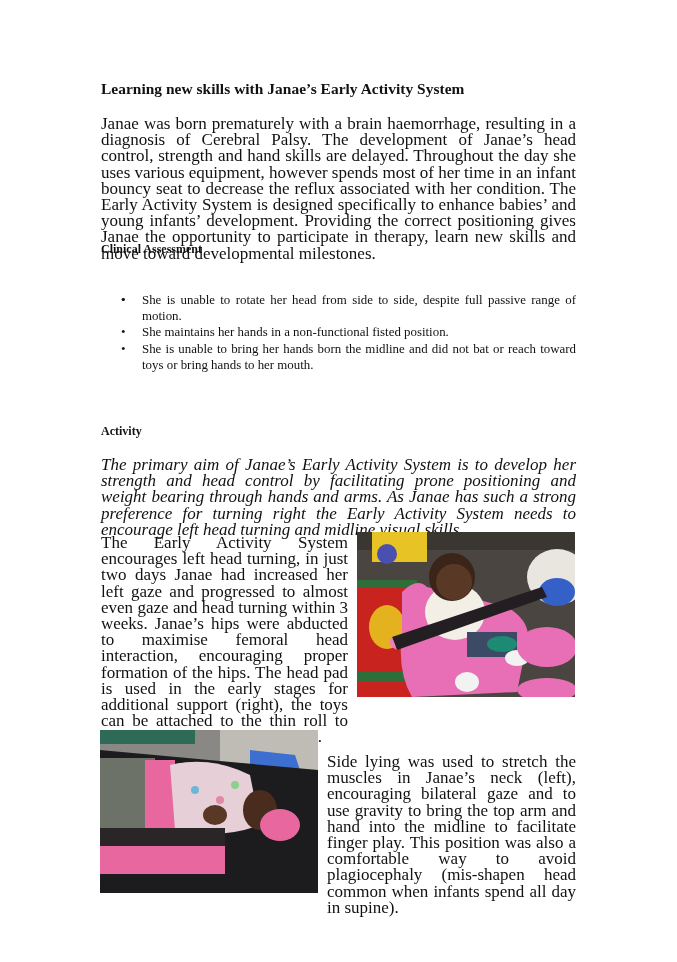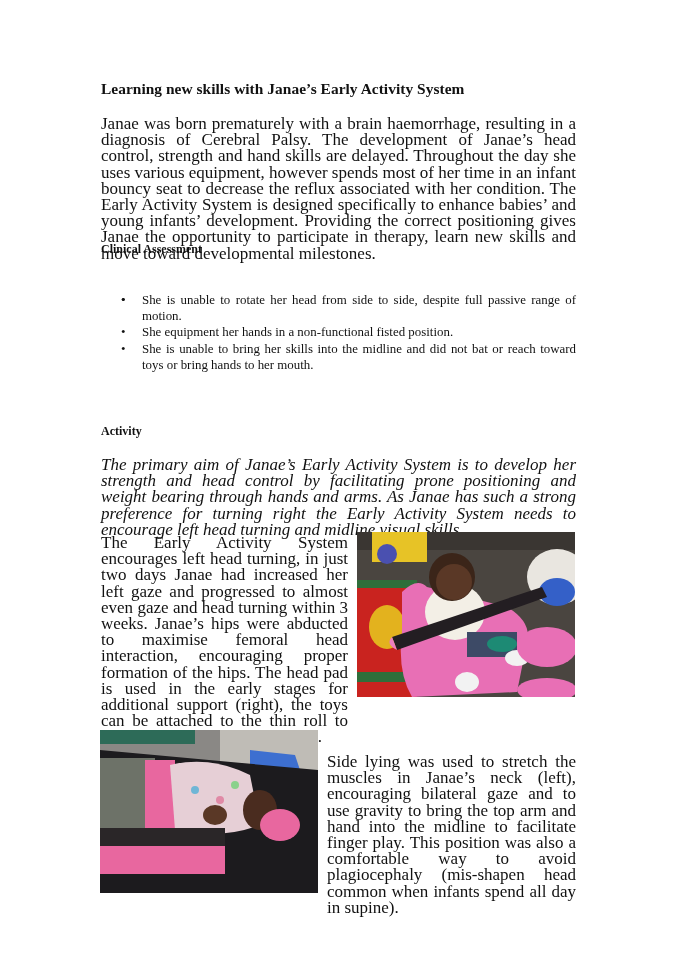--- a/index.html
+++ b/index.html
@@ -25,22 +25,22 @@
   <h1 class="h1">Learning new skills with Janae’s Early Activity System</h1>
 
   <p class="p full" style="top:116px;">Janae was born prematurely with a brain haemorrhage, resulting in a diagnosis of Cerebral Palsy. The development of Janae’s head control, strength and hand skills are delayed.  Throughout the day she uses various equipment, however spends most of her time in an infant bouncy seat to decrease the reflux associated with her condition. The Early Activity System is designed specifically to enhance babies’ and young infants’ development. Providing the correct positioning gives Janae the opportunity to participate in therapy, learn new skills and move toward developmental milestones.</p>
 
   <h2 class="h2" style="top:242px;">Clinical Assessment</h2>
 
 
   <ul class="bullets" style="top:292px;">
     <li><span class="dot">•</span></li>
     <li><span class="dot">•</span><span>She is unable to rotate her head from side to side, despite full passive range of motion.</span></li>
-    <li><span class="dot">•</span><span>She equipment her hands in a non-functional fisted position.</span></li>
-    <li><span class="dot">•</span><span>She is unable to bring her skills into the midline and did not bat or reach toward toys or bring hands to her mouth.</span></li>
+    <li><span class="dot">•</span><span>She maintains her hands in a non-functional fisted position.</span></li>
+    <li><span class="dot">•</span><span>She is unable to bring her hands born the midline and did not bat or reach toward toys or bring hands to her mouth.</span></li>
   </ul>
 
   <h2 class="h2" style="top:424px;">Activity</h2>
 
   <p class="p full" style="top:457px;font-style:italic;">The primary aim of Janae’s Early Activity System is to develop her strength and head control by facilitating prone positioning and weight bearing through hands and arms. As Janae has such a strong preference for turning right the Early Activity System needs to encourage left head turning and midline visual skills.</p>
 
   <p class="p" style="left:101px; top:535px; width:247px;">The Early Activity System encourages left head turning, in just two days Janae had increased her left gaze and progressed to almost even gaze and head turning within 3 weeks.  Janae’s hips were abducted to maximise femoral head interaction, encouraging proper formation of the hips. The head pad is used in the early stages for additional support (right), the toys can be attached to the thin roll to encourage tracking and swiping.</p>
 
   <div class="photo" style="left:357px; top:532px; width:218px; height:165px;">
     <svg viewBox="0 0 218 165" preserveAspectRatio="none">

